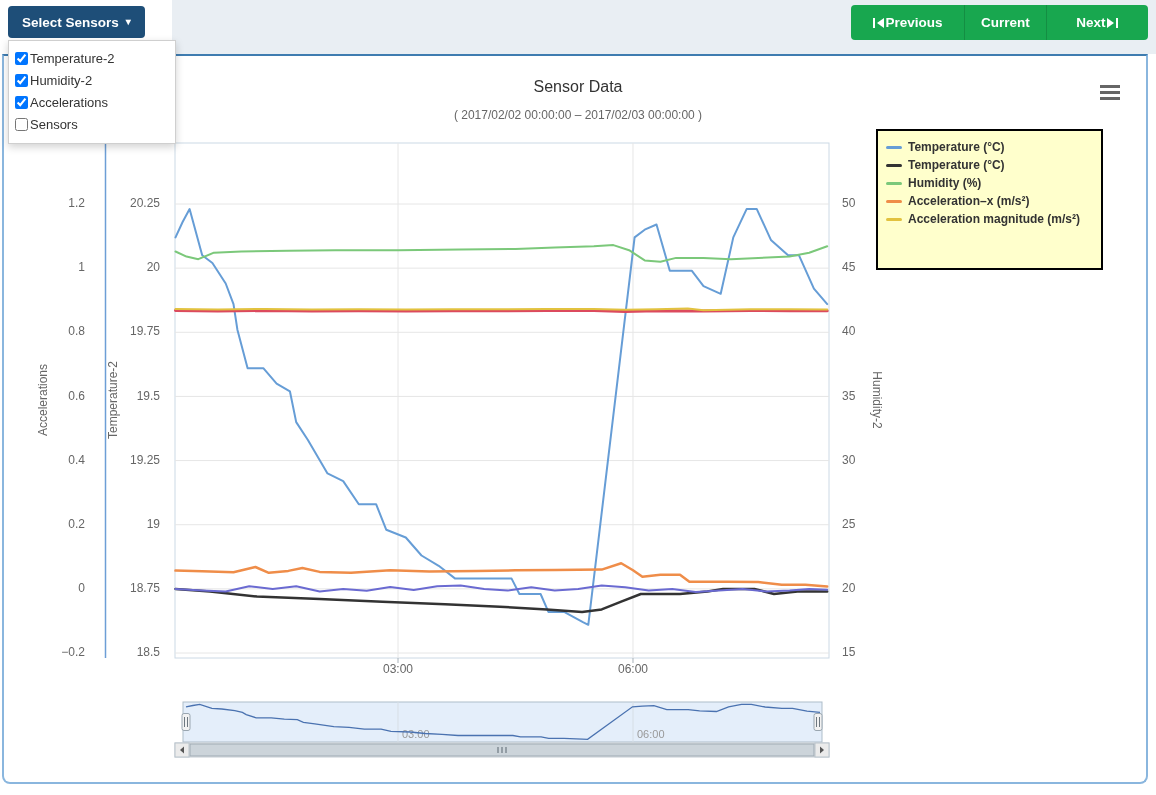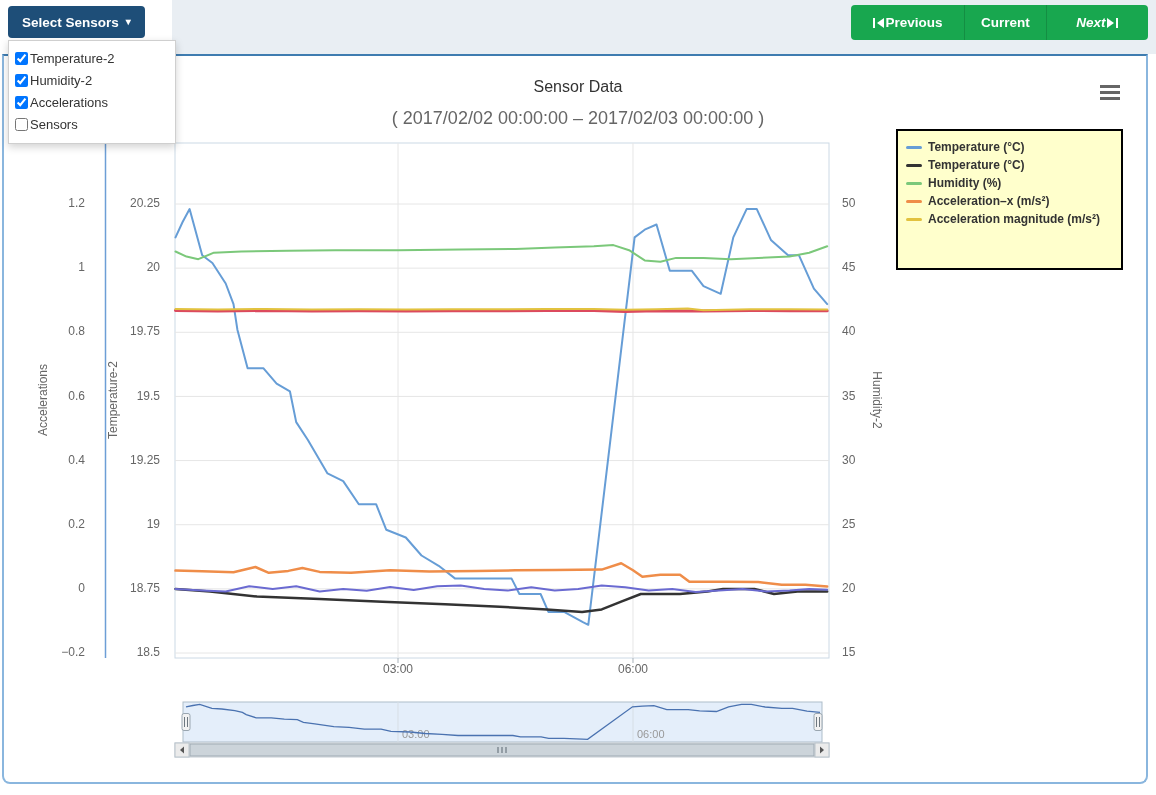--- a/index.html
+++ b/index.html
@@ -23,44 +23,44 @@
     width:79px;height:35px;background:#4b92c5;color:#fff;font-size:13.5px;font-weight:600;
     border-right:1px solid rgba(0,0,0,0.12);display:flex;align-items:center;justify-content:center;
   }
   .time-btn:last-child{border-right:none;}
   .time-btn.active{background:#1565a8;}
   .nav-group{position:absolute;left:851px;top:5px;height:35px;display:flex;border-radius:4px;overflow:hidden;}
   .nav-btn{
     height:35px;background:#18a74f;color:#fff;font-size:13.5px;font-weight:600;
     border-right:1px solid rgba(0,0,0,0.15);display:flex;align-items:center;justify-content:center;
   }
-  .nav-btn:last-child{border-right:none;font-style:italic;}
+  .nav-btn:last-child{border-right:none;}
   .nav-btn.prev{width:114px;} .nav-btn.cur{width:82px;} .nav-btn.next{width:101px;}
   
   .dropdown{
     position:absolute;left:8px;top:40px;width:160px;background:#fff;z-index:30;
     border:1px solid #cfcfcf;box-shadow:0 3px 8px rgba(0,0,0,0.18);padding:6px 0 8px 6px;
   }
   .dd-item{display:flex;align-items:center;height:22px;font-size:13px;color:#333;cursor:pointer;}
   .dd-item input{width:13px;height:13px;margin:0 2px 0 0;}
   
   .panel{
     position:absolute;left:2px;top:54px;width:1142px;height:726px;background:#fff;
     border-top:2px solid #3f7cb0;border-left:2px solid #8ab6de;border-right:2px solid #8ab6de;
     border-bottom:2px solid #8ab6de;border-radius:0 0 8px 8px;z-index:1;
   }
   .chart-title{position:absolute;left:0;top:78px;width:1156px;text-align:center;
     font-size:16px;color:#333;z-index:2;}
   .chart-subtitle{position:absolute;left:0;top:108px;width:1156px;text-align:center;
-    font-size:18px;color:#666;z-index:2;}
+    font-size:12px;color:#666;z-index:2;}
   .burger{position:absolute;left:1100px;top:85px;width:20px;height:15px;cursor:pointer;z-index:5;}
   .burger div{width:20px;height:3px;background:#666;margin-bottom:3px;}
   
   .legend{
-    position:absolute;left:896px;top:129px;width:227px;height:141px;box-sizing:border-box;
+    position:absolute;left:876px;top:129px;width:227px;height:141px;box-sizing:border-box;
     background:#ffffcc;border:2px solid #000;z-index:6;padding:7px 8px;
   }
   .lg-item{display:flex;align-items:center;height:18px;cursor:pointer;}
   .lg-line{width:16px;height:3px;border-radius:2px;margin-right:6px;flex:none;}
   .lg-label{font-size:12px;font-weight:700;color:#333;white-space:nowrap;}
   
   svg.chart{position:absolute;left:0;top:0;z-index:3;}
 </style>
 </head>
 <body>

